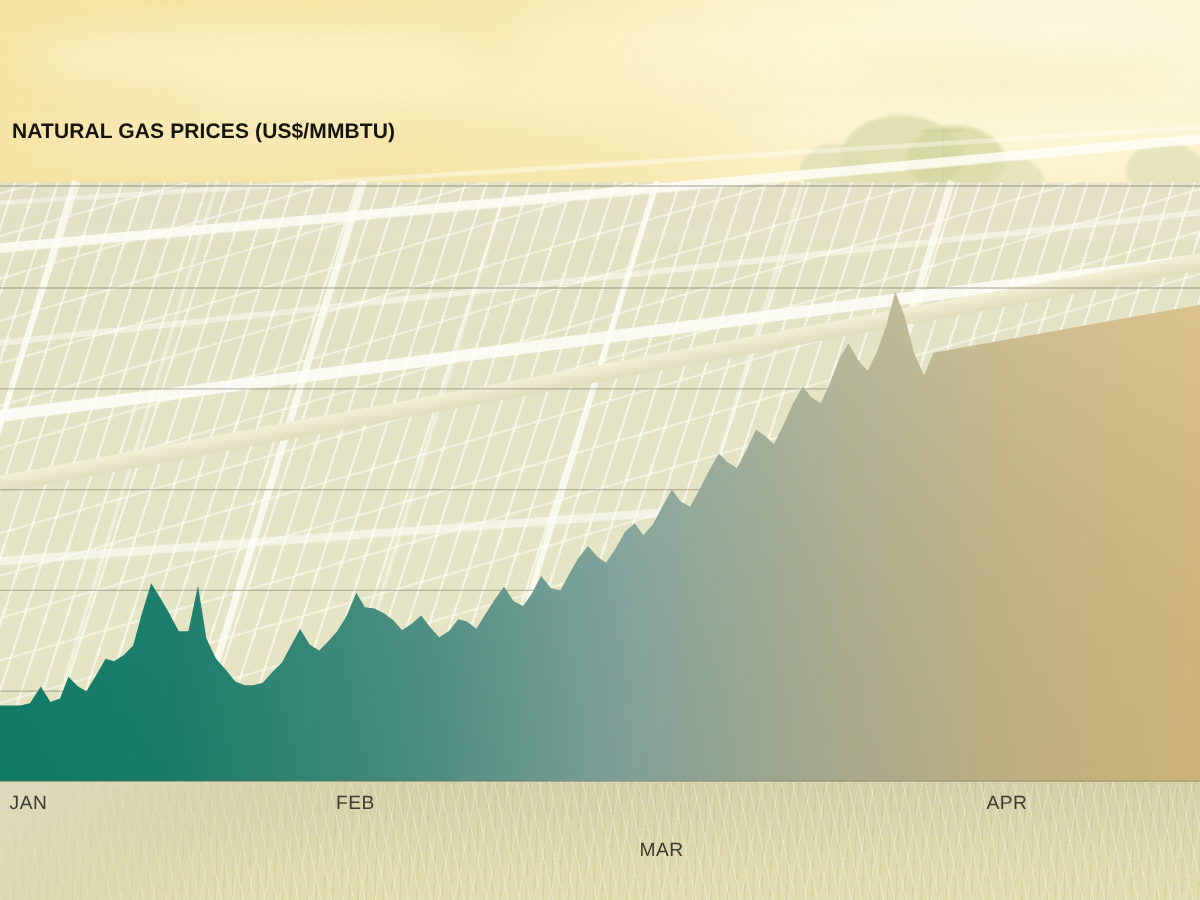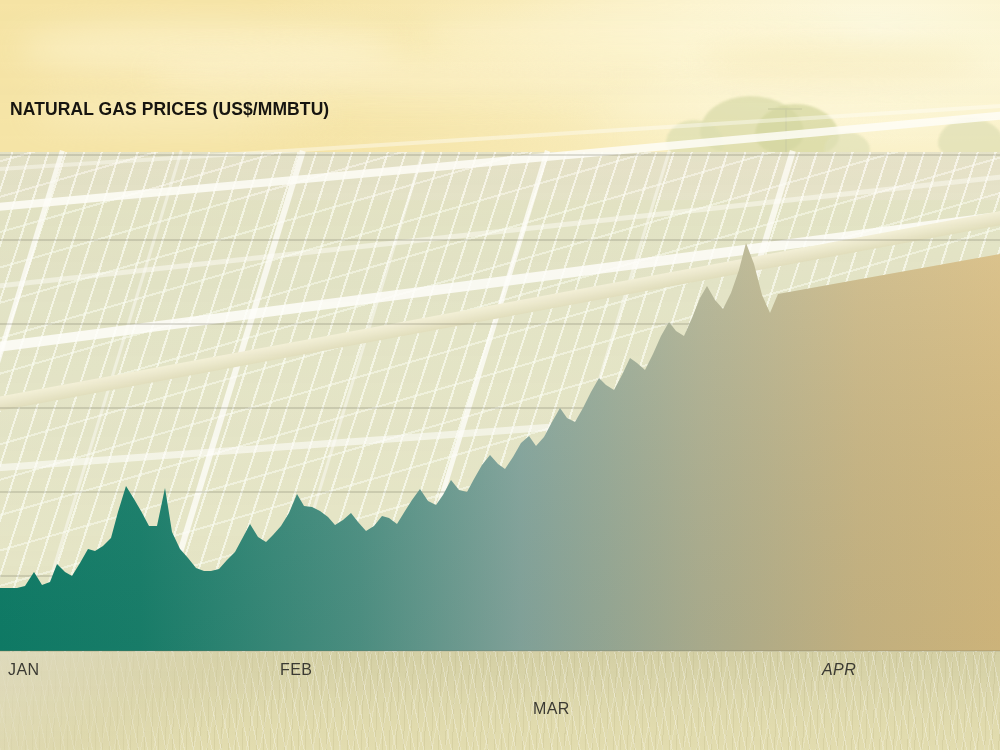--- a/index.html
+++ b/index.html
@@ -200,16 +200,16 @@
       </g>
     <path id="area-path" fill="url(#areaFill)" d="M 0 588 L 17 588 L 25 586 L 34 572 L 42 585 L 50 582 L 57 564 L 65 572 L 72 576 L 80 563 L 88 549 L 95 551 L 103 546 L 111 538 L 118 512 L 126 486 L 134 499 L 141 511 L 149 526 L 157 526 L 165 488 L 172 532 L 180 549 L 188 558 L 196 568 L 204 571 L 211 571 L 219 569 L 227 560 L 235 552 L 242 539 L 250 524 L 258 537 L 266 542 L 273 535 L 281 526 L 289 513 L 297 494 L 304 506 L 312 507 L 320 511 L 328 517 L 335 525 L 343 520 L 351 513 L 358 522 L 366 531 L 374 526 L 382 516 L 389 518 L 397 524 L 405 511 L 412 500 L 420 489 L 428 501 L 436 505 L 443 495 L 451 480 L 459 490 L 467 492 L 474 479 L 482 465 L 490 455 L 498 464 L 505 469 L 513 457 L 521 443 L 529 436 L 536 446 L 544 437 L 552 422 L 560 408 L 567 418 L 575 422 L 583 408 L 591 392 L 599 378 L 606 385 L 614 390 L 622 375 L 630 358 L 637 363 L 645 370 L 653 354 L 661 336 L 669 322 L 676 331 L 684 336 L 692 318 L 700 298 L 707 286 L 715 300 L 723 309 L 731 293 L 739 270 L 746 243 L 754 264 L 762 295 L 770 313 L 778 294 L 1000 254 L 1000 651 L 0 651 Z"></path>
     <path id="area-shade" fill="url(#areaVert)" d="M 0 588 L 17 588 L 25 586 L 34 572 L 42 585 L 50 582 L 57 564 L 65 572 L 72 576 L 80 563 L 88 549 L 95 551 L 103 546 L 111 538 L 118 512 L 126 486 L 134 499 L 141 511 L 149 526 L 157 526 L 165 488 L 172 532 L 180 549 L 188 558 L 196 568 L 204 571 L 211 571 L 219 569 L 227 560 L 235 552 L 242 539 L 250 524 L 258 537 L 266 542 L 273 535 L 281 526 L 289 513 L 297 494 L 304 506 L 312 507 L 320 511 L 328 517 L 335 525 L 343 520 L 351 513 L 358 522 L 366 531 L 374 526 L 382 516 L 389 518 L 397 524 L 405 511 L 412 500 L 420 489 L 428 501 L 436 505 L 443 495 L 451 480 L 459 490 L 467 492 L 474 479 L 482 465 L 490 455 L 498 464 L 505 469 L 513 457 L 521 443 L 529 436 L 536 446 L 544 437 L 552 422 L 560 408 L 567 418 L 575 422 L 583 408 L 591 392 L 599 378 L 606 385 L 614 390 L 622 375 L 630 358 L 637 363 L 645 370 L 653 354 L 661 336 L 669 322 L 676 331 L 684 336 L 692 318 L 700 298 L 707 286 L 715 300 L 723 309 L 731 293 L 739 270 L 746 243 L 754 264 L 762 295 L 770 313 L 778 294 L 1000 254 L 1000 651 L 0 651 Z"></path>
     <line id="baseline" stroke="rgba(120,116,88,.45)" stroke-width="1.2" x1="0" x2="1000" y1="651" y2="651"></line>
   </svg>
 
   <div id="xlabels">
       <div class="xlabel" style="left: 8px;">JAN</div>
       <div class="xlabel" style="left: 280px; text-align: center;">FEB</div>
       <div class="xlabel" style="left: 533px; margin-top: 39px;">MAR</div>
-      <div class="xlabel" style="left: 822px; font-style: italic;">APR</div>
+      <div class="xlabel" style="left: 822px;">APR</div>
     </div>
 
 </div>
 
 </body></html>

